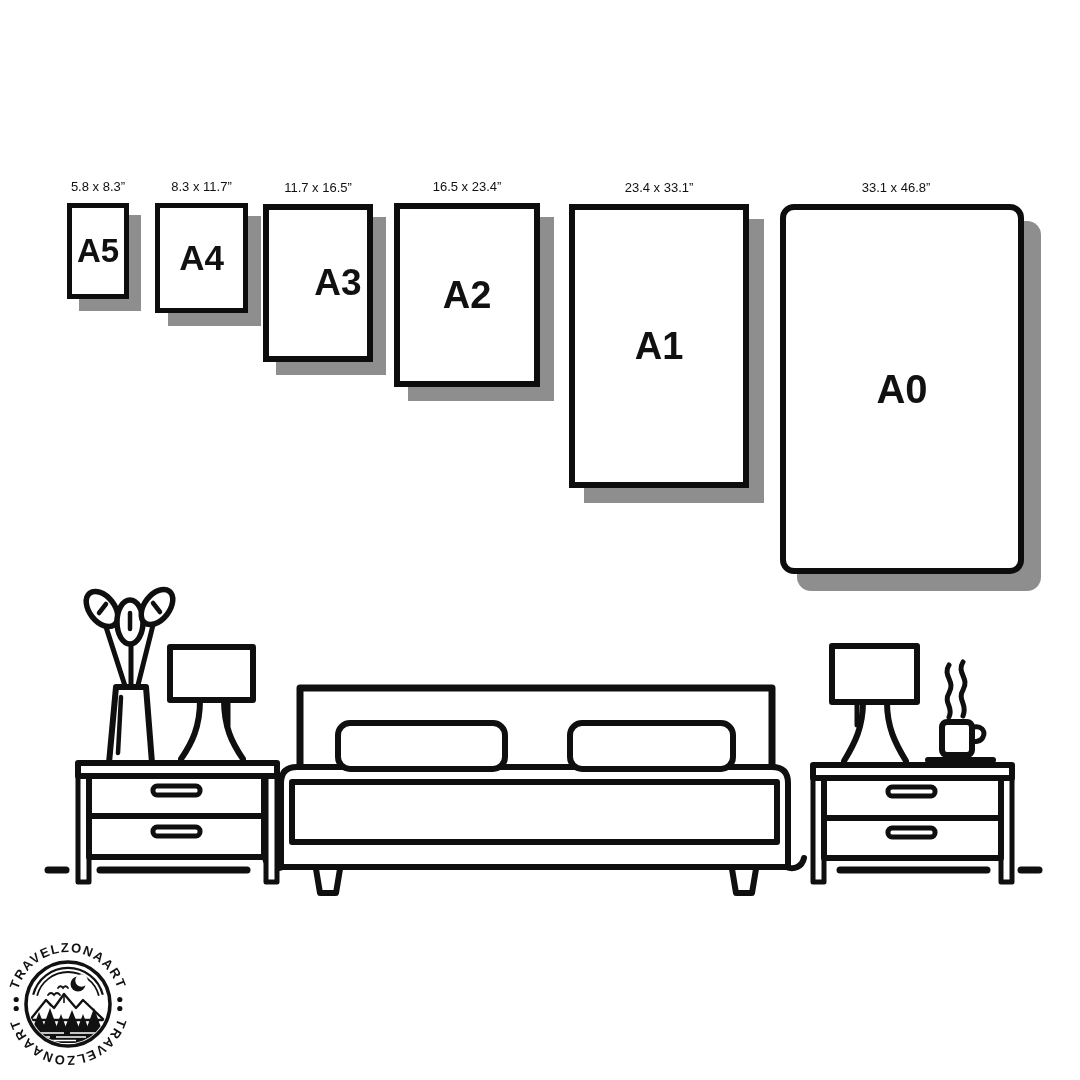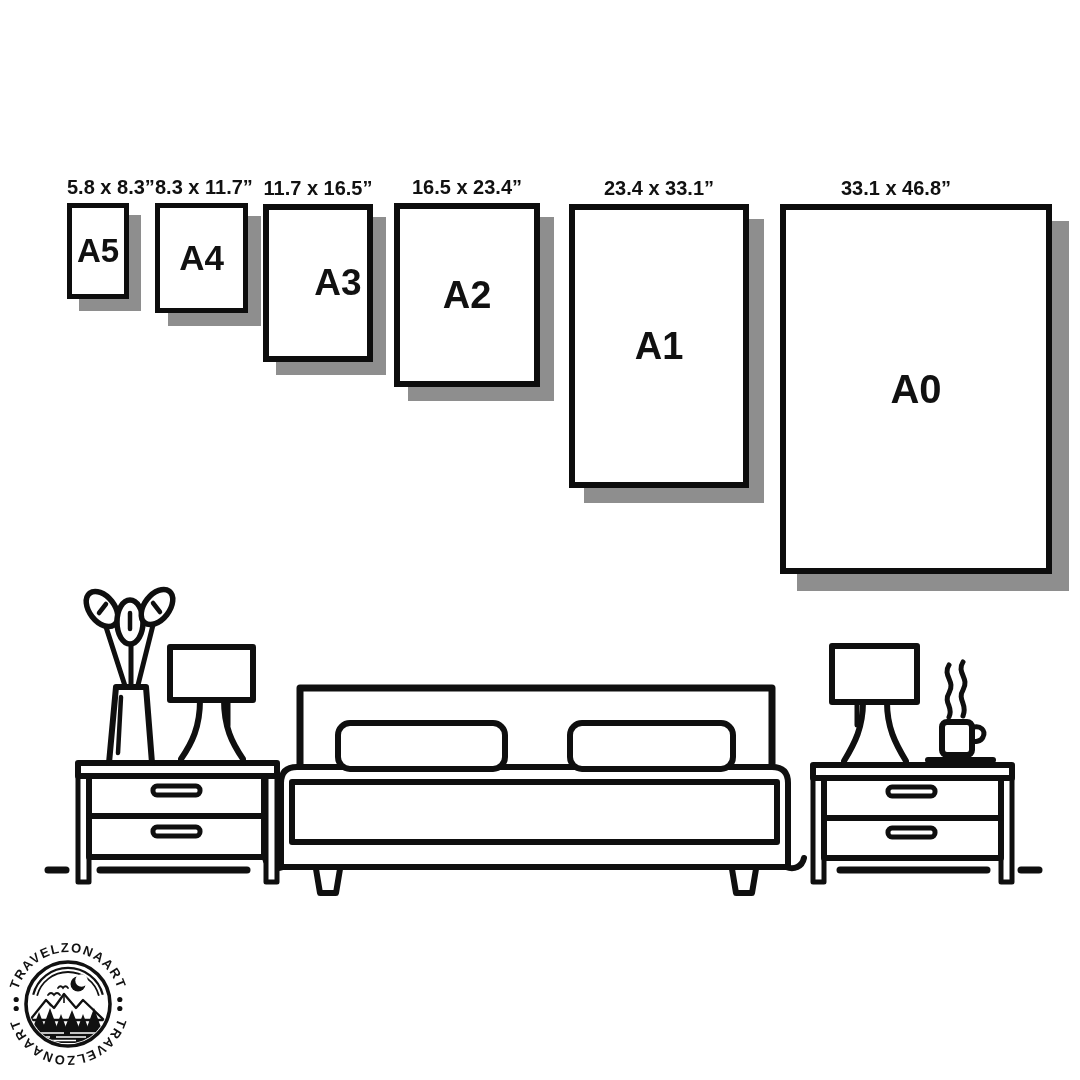--- a/index.html
+++ b/index.html
@@ -10,21 +10,21 @@
   .title{
     position:absolute;left:0;top:42px;width:1080px;text-align:center;
     font-size:62px;font-weight:bold;letter-spacing:-1px;color:#161616;
   }
   .paper{
     position:absolute;background:#fff;border:6px solid #0d0d0d;box-sizing:border-box;
     display:flex;align-items:center;justify-content:center;
   }
   .paper .code{font-weight:bold;color:#111;}
   .dims{
-    position:absolute;text-align:center;font-size:20px;font-weight:bold;color:#111;
+    position:absolute;text-align:center;font-size:13px;font-weight:normal;color:#111;
     height:22px;line-height:22px;white-space:nowrap;
   }
   .website{
     position:absolute;right:26px;top:1006px;
     font-size:48px;font-weight:bold;letter-spacing:0px;color:#141414;
   }
   .scene{position:absolute;left:0;top:575px;}
   .logo{position:absolute;left:6px;top:938px;}
   .badge-text{font-family:"Liberation Sans",sans-serif;font-weight:bold;font-size:13px;letter-spacing:1.5px;fill:#111;}
 </style>
@@ -49,21 +49,21 @@
       </div>
       <div class="dims" style="left: 394px; width: 146px; top: 176px;">16.5 x 23.4”</div>
       <div class="paper" style="left: 394px; top: 203px; width: 146px; height: 184px; border-width: 6px; box-shadow: rgb(142, 142, 142) 14px 14px 0px 0px;">
         <div class="code" style="font-size: 38px;">A2</div>
       </div>
       <div class="dims" style="left: 569px; width: 180px; top: 177px;">23.4 x 33.1”</div>
       <div class="paper" style="left: 569px; top: 204px; width: 180px; height: 284px; border-width: 6px; box-shadow: rgb(142, 142, 142) 15px 15px 0px 0px;">
         <div class="code" style="font-size: 38px;">A1</div>
       </div>
       <div class="dims" style="left: 780px; width: 232px; top: 177px;">33.1 x 46.8”</div>
-      <div class="paper" style="left: 780px; top: 204px; width: 272px; height: 370px; border-width: 6px; box-shadow: rgb(142, 142, 142) 17px 17px 0px 0px;">
+      <div class="paper" style="left: 780px; top: 204px; width: 244px; height: 370px; border-width: 6px; box-shadow: rgb(142, 142, 142) 17px 17px 0px 0px; border-radius: 14px;">
         <div class="code" style="font-size: 40px;">A0</div>
       </div>
     </div>
 
   <svg class="scene" width="1080" height="330" viewBox="0 0 1080 330" fill="none" stroke="#0f0f0f" stroke-width="6" stroke-linecap="round" stroke-linejoin="round">
 
     <g stroke-width="7">
       <path d="M 48 295 H 66"></path>
       <path d="M 100 295 H 247"></path>
       <path d="M 840 295 H 987"></path>

